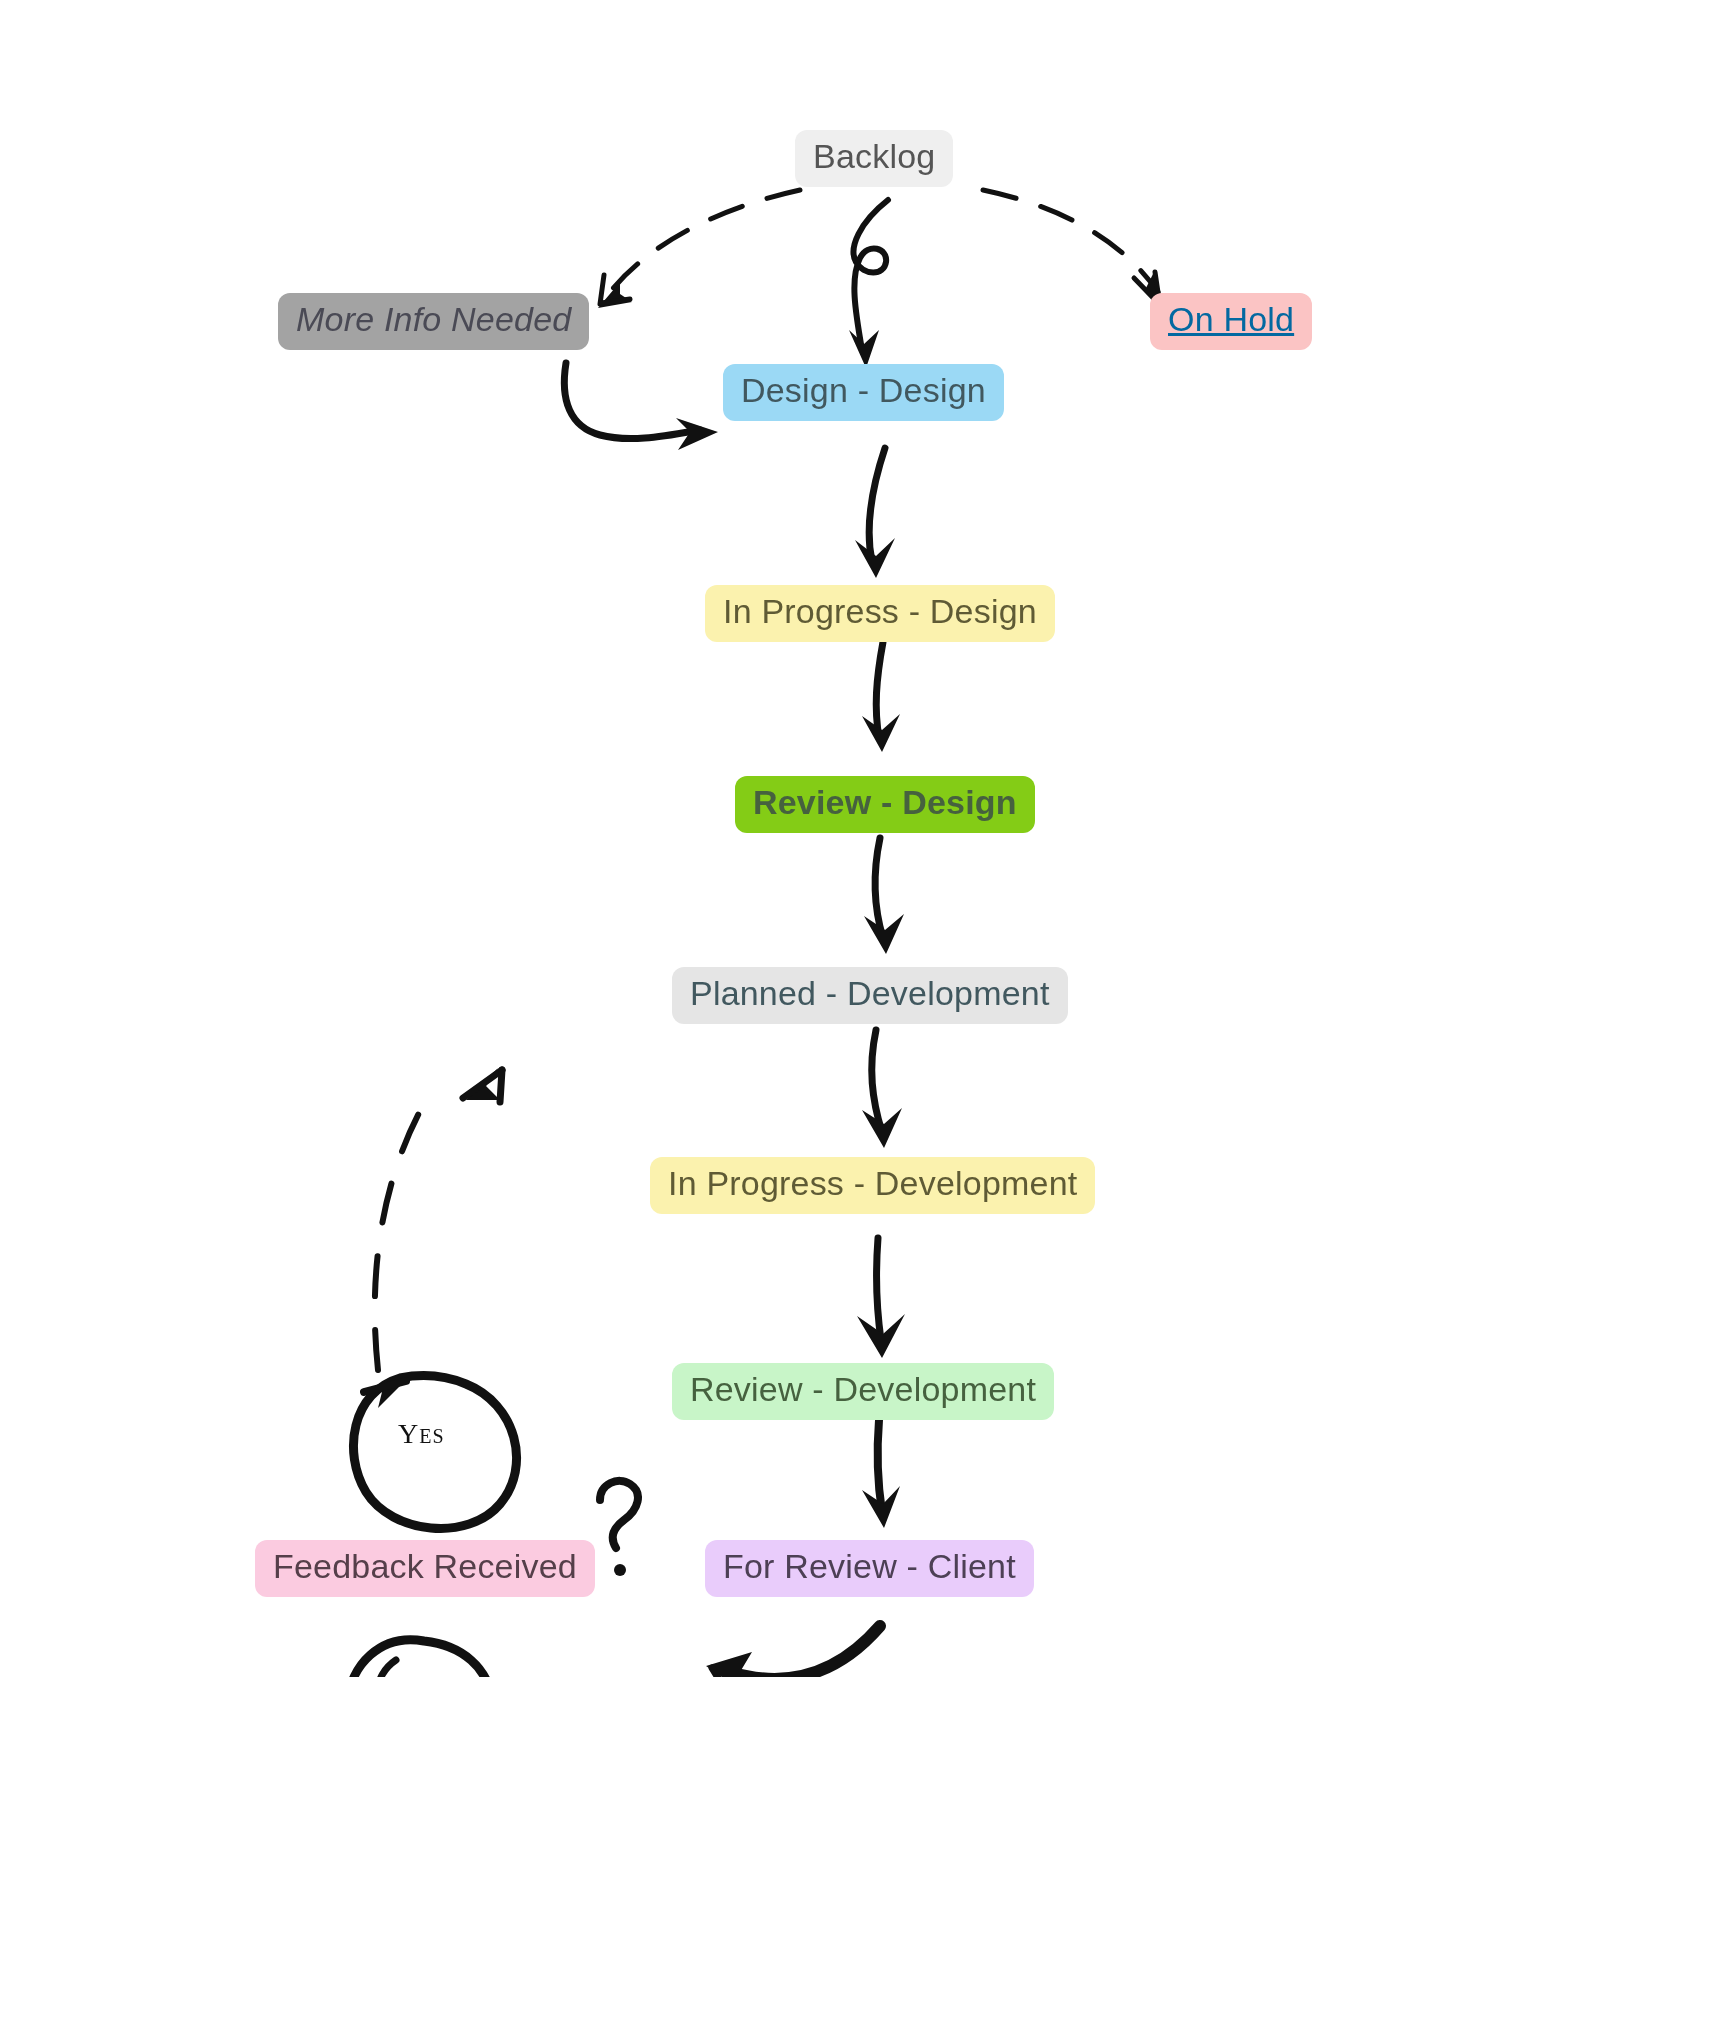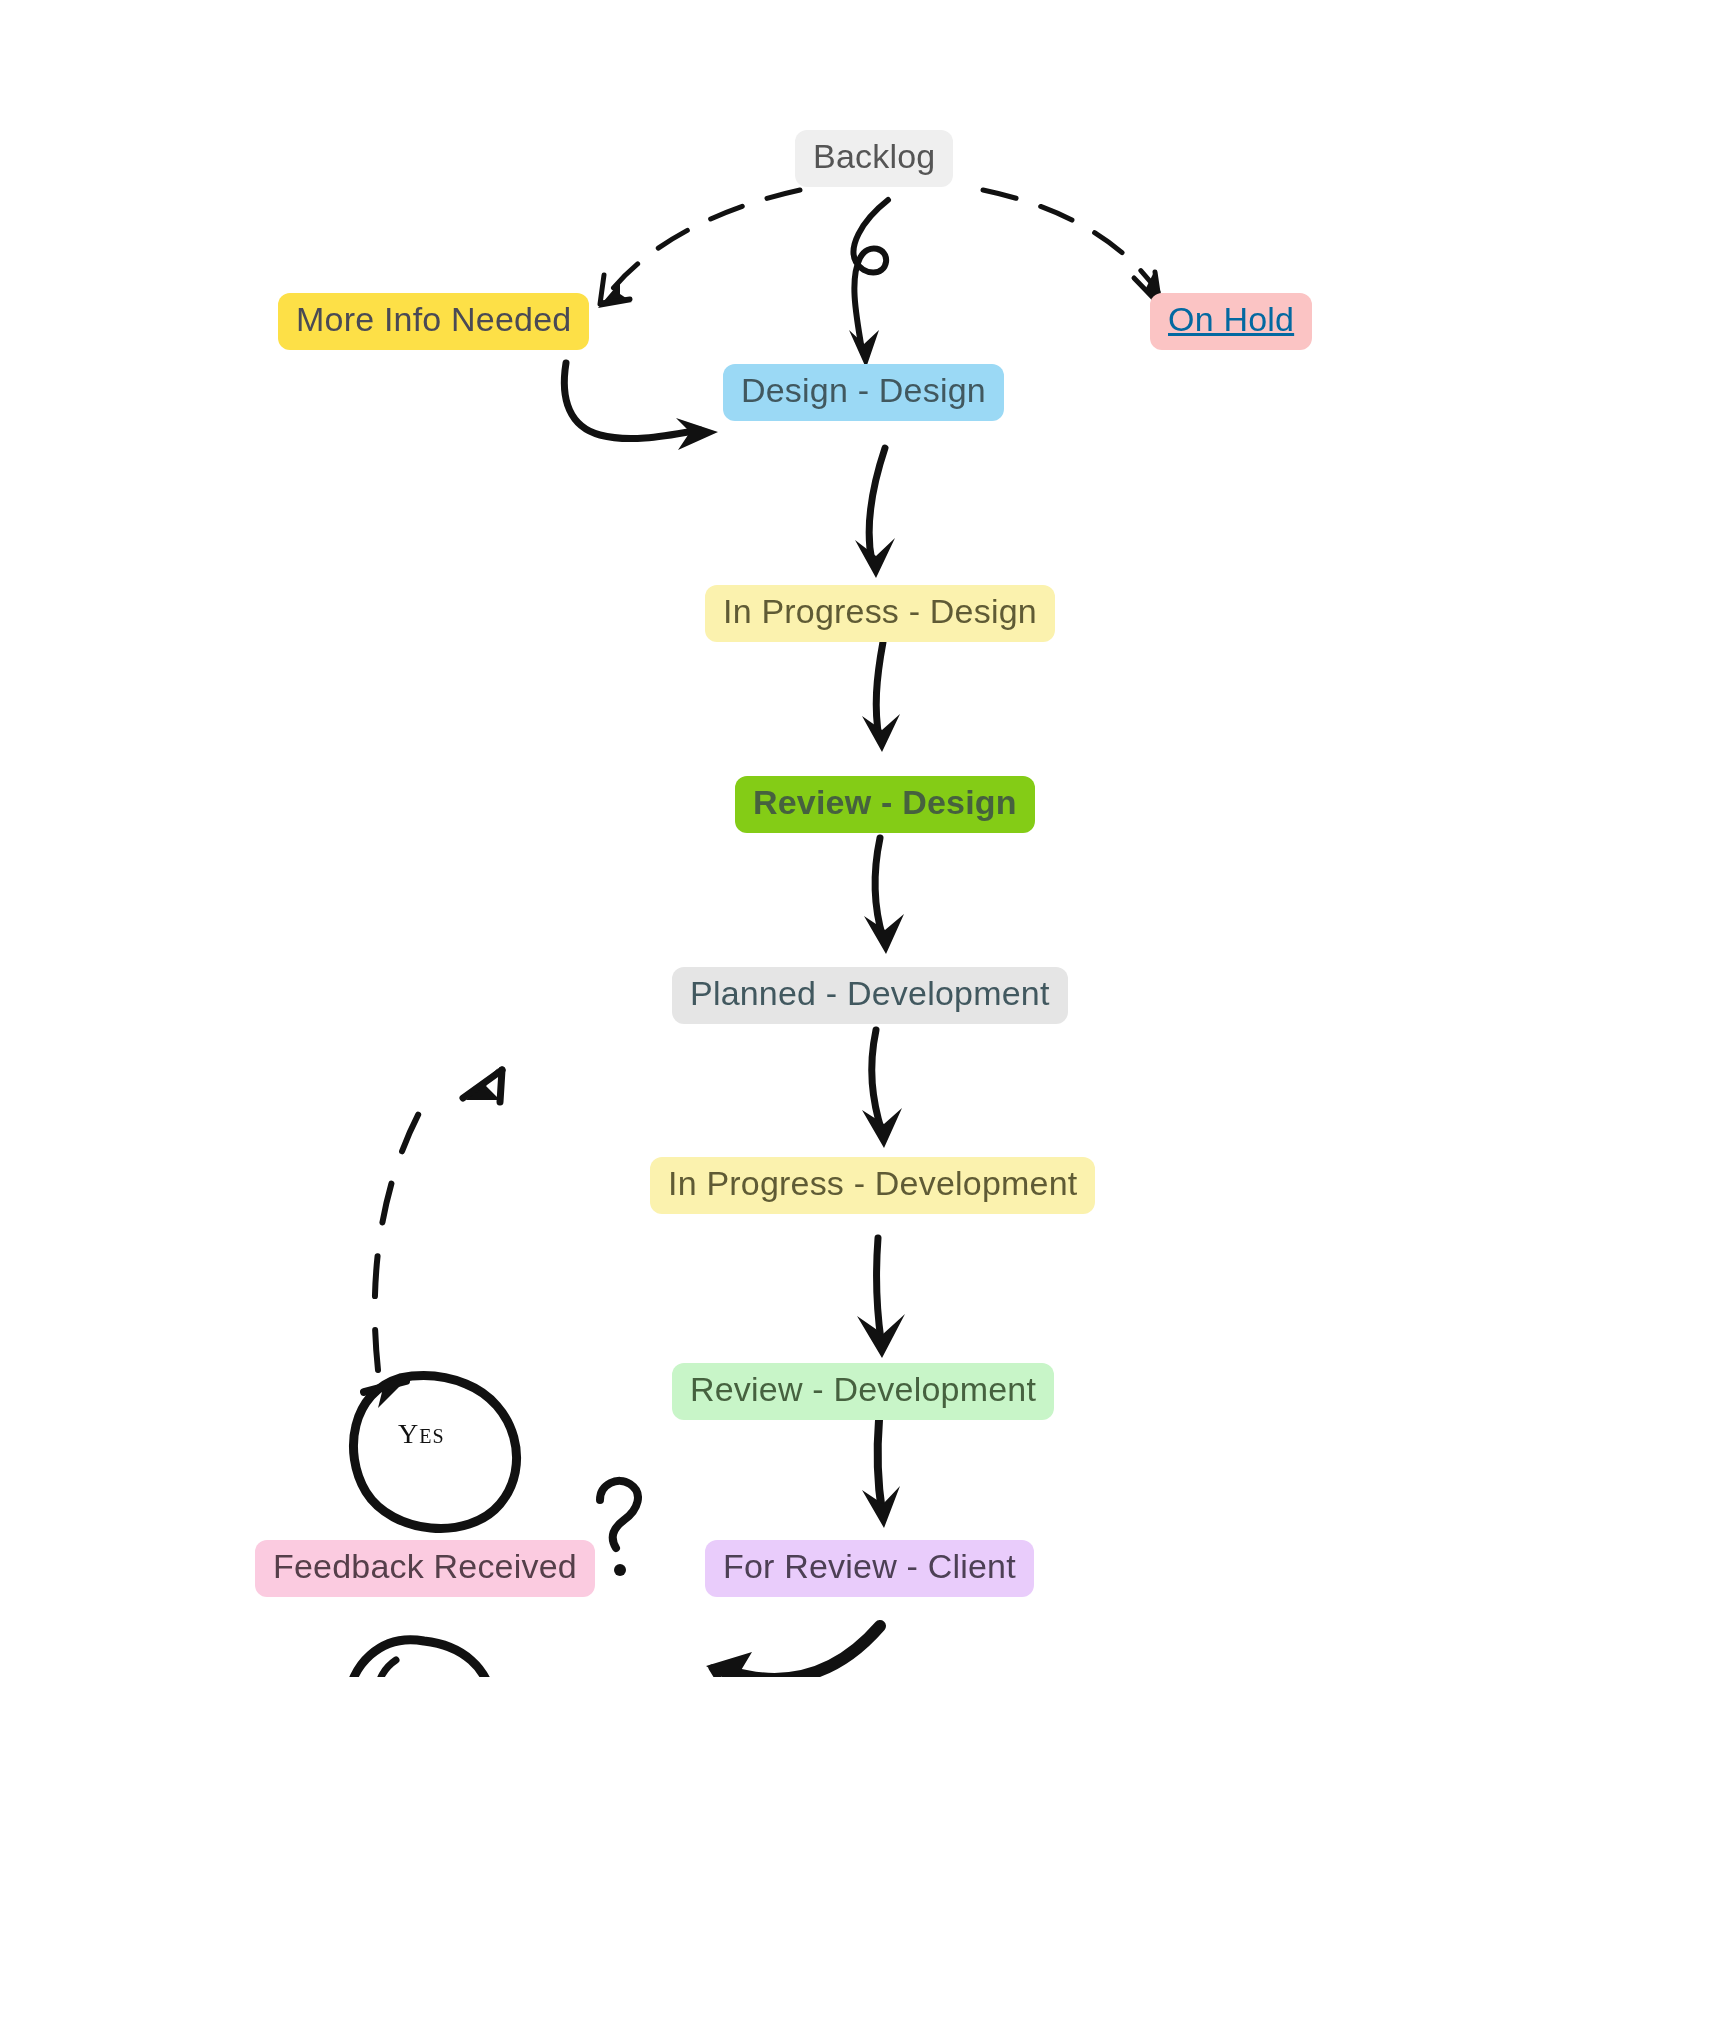--- a/index.html
+++ b/index.html
@@ -184,21 +184,21 @@
                C 612 1529 610 1538 616 1548"></path>
       <circle class="ink-fill" cx="620" cy="1570" r="6"></circle>
     </g>
 
   </svg>
 
   <div class="node" style="left: 795px; top: 130px; background: rgb(239, 239, 239); color: rgb(85, 85, 85);">
     <span>Backlog</span>
   </div>
 
-  <div class="node" style="left: 278px; top: 293px; background: #fde047; color: rgb(74, 74, 85);">
+  <div class="node" style="left: 278px; top: 293px; background: #a3a3a3; color: rgb(74, 74, 85); font-style: italic;">
     <span>More Info Needed</span>
   </div>
 
   <div class="node" style="left: 1150px; top: 293px; background: rgb(251, 196, 196); color: #0369a1; text-decoration: underline;">
     <span>On Hold</span>
   </div>
 
   <div class="node" style="left: 723px; top: 364px; background: rgb(155, 217, 245); color: rgb(65, 88, 95);">
     <span>Design - Design</span>
   </div>

